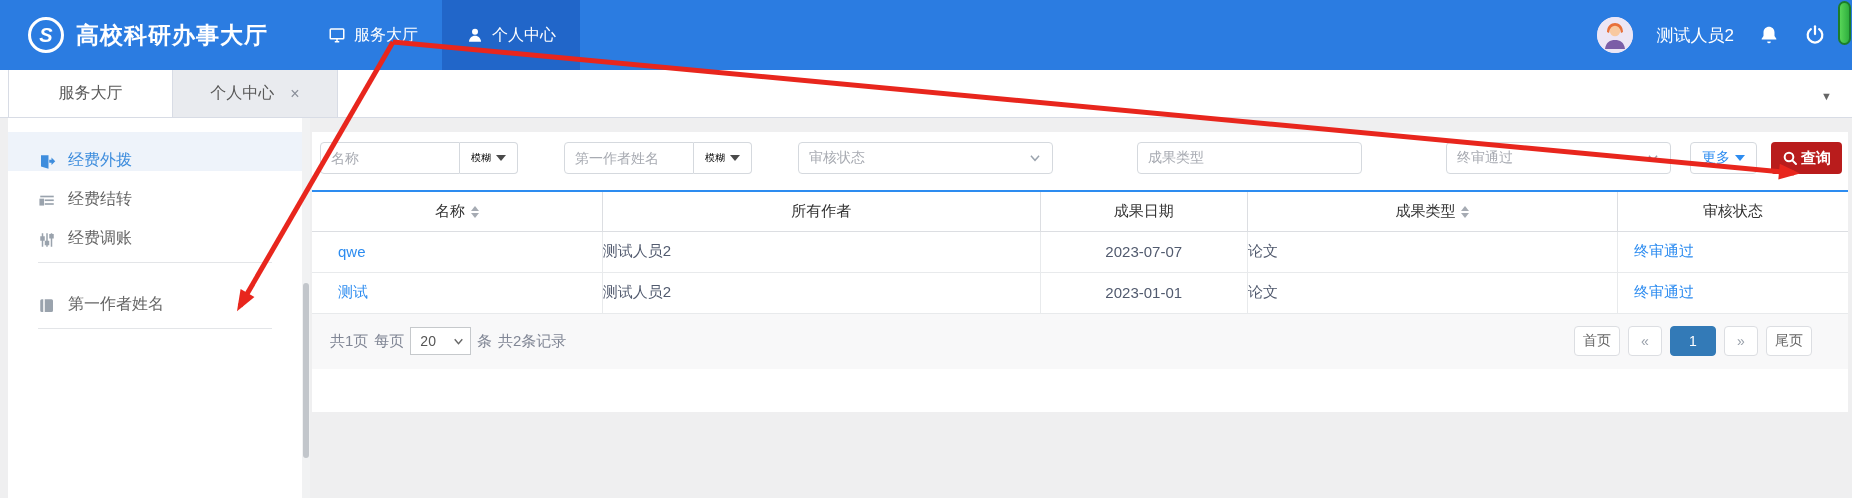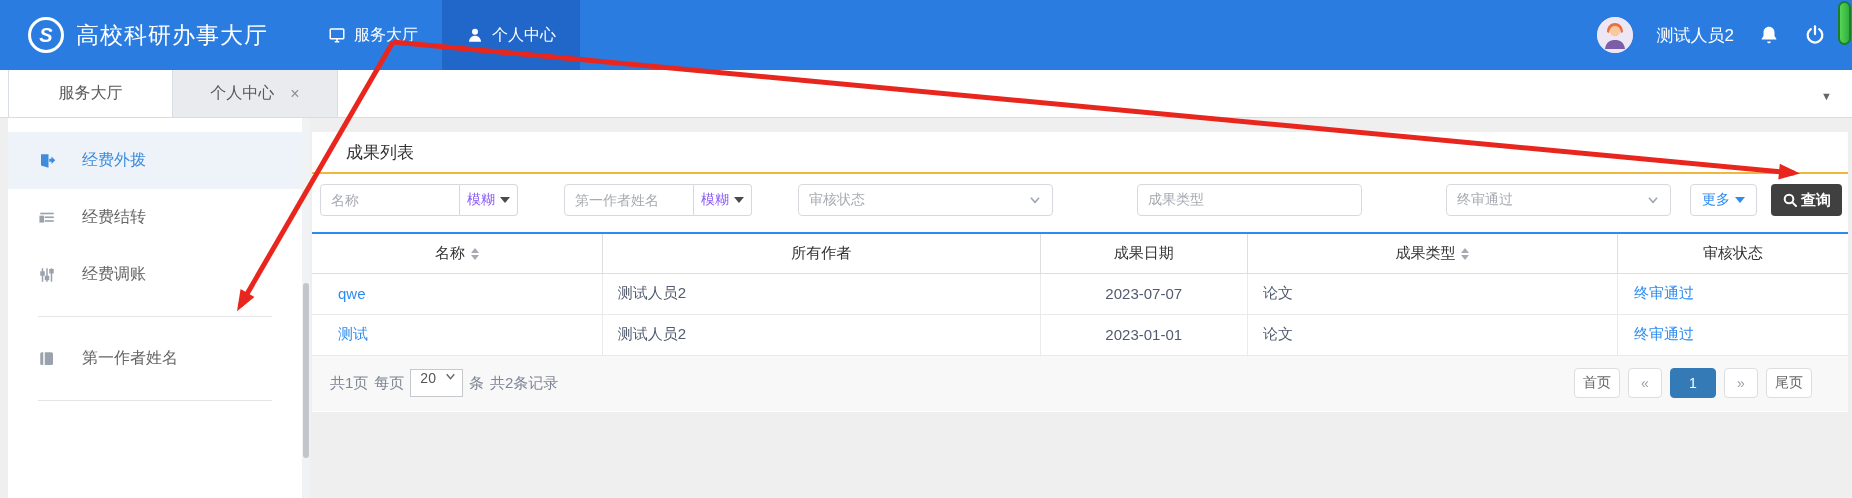--- a/index.html
+++ b/index.html
@@ -2,21 +2,21 @@
 <html><head>
 <meta charset="utf-8">
 <style>
   * { margin:0; padding:0; box-sizing:border-box; }
   body { font-family: "Liberation Sans", "DejaVu Sans", sans-serif; background:#fff; }
   .screen { position:relative; width:1852px; height:498px; overflow:hidden; background:#efeff0; }
 
   
   .navbar { position:absolute; left:0; top:0; width:1852px; height:70px; background:#2b7ce1; display:flex; align-items:center; color:#fff; }
   .logo { width:36px; height:36px; border:3px solid #fff; border-radius:50%; margin-left:28px; display:flex; align-items:center; justify-content:center; font-weight:bold; font-size:20px; font-style:italic; flex:0 0 auto; }
-  .nav-title { font-size:23px; font-weight:normal; margin-left:12px; letter-spacing:1px; }
+  .nav-title { font-size:23px; font-weight:bold; margin-left:12px; letter-spacing:1px; }
   .nav-items { display:flex; height:70px; margin-left:36px; }
   .nav-item { display:flex; align-items:center; gap:8px; padding:0 24px; font-size:16px; cursor:pointer; }
   .nav-item.active { background:#2166c9; }
   .nav-item svg { width:18px; height:18px; }
   .nav-right { margin-left:auto; display:flex; align-items:center; gap:24px; margin-right:26px; }
   .avatar { width:36px; height:36px; border-radius:50%; background:#ece6f5; overflow:hidden; flex:0 0 auto; }
   .nav-user { font-size:17px; }
   .nav-ico { width:22px; height:22px; }
 
   
@@ -28,68 +28,68 @@
   .tab:first-child { border-left:1px solid #d8dce5; }
   .tab.current { background:#e9ebef; }
   .tab-close { margin-left:16px; font-size:16px; color:#8a8f99; line-height:1; }
   .strip-caret { position:absolute; right:20px; top:20px; font-size:11px; color:#666; cursor:pointer; }
 
   
   .content { position:absolute; left:0; top:118px; width:1852px; height:380px; background:#efeff0; }
 
   
   .sidebar { position:absolute; left:8px; top:0; width:294px; height:380px; background:#fff; padding-top:14px; }
-  .side-item { height:57px; display:flex; align-items:center; gap:26px; padding-left:30px; font-size:16px; color:#666; cursor:pointer; }
+  .side-item { height:39px; display:flex; align-items:flex-end; gap:12px; padding-left:30px; font-size:16px; color:#666; cursor:pointer; }
   .side-item svg { width:18px; height:18px; color:#9aa3ad; flex:0 0 auto; }
   .side-item.hl { background:#eef3fa; color:#3e8ddd; }
   .side-item.hl svg { color:#3e8ddd; }
   .side-divider { height:1px; background:#e3e5e8; margin:13px 30px; }
   .side-scroll-track { position:absolute; left:302px; top:0; width:8px; height:380px; background:#f1f2f3; }
   .side-scroll-thumb { position:absolute; left:303px; top:165px; width:6px; height:175px; background:#c2c6cb; border-radius:3px; cursor:pointer; }
 
   
   .card { position:absolute; left:312px; top:14px; width:1536px; height:280px; background:#fff; }
   .card-title { height:42px; display:flex; align-items:center; padding-left:34px; font-size:17px; color:#333; border-bottom:2px solid #efb73e; }
 
   
   .filters { display:flex; align-items:center; padding:10px 6px 0 8px; }
   .f-group { display:flex; }
   .f-input { width:140px; height:32px; border:1px solid #d5d9de; border-radius:4px 0 0 4px; padding:0 10px; font-size:14px; color:#333; outline:none; font-family:inherit; }
   .f-input::placeholder { color:#a8abb2; }
-  .fuzzy-btn { width:58px; height:32px; border:1px solid #d5d9de; border-left:none; border-radius:0 4px 4px 0; background:#fff; display:flex; align-items:center; justify-content:center; gap:5px; font-size:14px; color:#8b5cf6; cursor:pointer; }
+  .fuzzy-btn { width:58px; height:32px; border:1px solid #d5d9de; border-left:none; border-radius:0 4px 4px 0; background:#fff; display:flex; align-items:center; justify-content:center; gap:5px; font-size:10px; color:#000000; cursor:pointer; }
   .caret-dn { width:0; height:0; border-left:5px solid transparent; border-right:5px solid transparent; border-top:6px solid #4a4a4a; }
   .f-select { position:relative; height:32px; border:1px solid #d5d9de; border-radius:4px; background:#fff; display:flex; align-items:center; padding:0 10px; font-size:14px; color:#a8abb2; cursor:pointer; }
   .f-select svg { position:absolute; right:10px; width:14px; height:14px; color:#9aa3ad; }
   .w255{ width:255px; } .w225{ width:225px; }
   .ml46{ margin-left:46px; } .ml84{ margin-left:84px; }
   .f-spacer { flex:1; }
   .more-btn { height:32px; padding:0 11px; border:1px solid #d5d9de; border-radius:4px; background:#fff; color:#2d8cf0; font-size:14px; display:flex; align-items:center; gap:5px; cursor:pointer; }
   .more-btn .caret-dn { border-top-color:#2d8cf0; }
-  .search-btn { height:32px; margin-left:14px; padding:0 11px; border:none; border-radius:4px; background:#404040; color:#fff; font-size:15px; font-weight:bold; display:flex; align-items:center; gap:3px; cursor:pointer; }
+  .search-btn { height:32px; margin-left:14px; padding:0 11px; border:none; border-radius:4px; background:#b91c1c; color:#fff; font-size:15px; font-weight:bold; display:flex; align-items:center; gap:3px; cursor:pointer; }
   .search-btn svg { width:16px; height:16px; }
 
   
   .rtable { width:100%; border-collapse:collapse; margin-top:16px; border-top:2px solid #2d8cf0; table-layout:fixed; }
   .rtable th { height:40px; font-size:15px; font-weight:normal; color:#333; text-align:center; border-bottom:1px solid #dcdee2; border-right:1px solid #dcdee2; background:#fff; }
   .rtable th:last-child { border-right:none; }
-  .rtable td { height:41px; font-size:15px; color:#515a6e; border-bottom:1px solid #e8eaec; border-right:1px solid #e8eaec; padding:0 15px; }
+  .rtable td { height:41px; font-size:15px; color:#515a6e; border-bottom:1px solid #e8eaec; border-right:1px solid #e8eaec; padding:0 0; }
   .rtable td:last-child { border-right:none; }
   .td-name { padding-left:26px !important; }
   .td-status { padding-left:16px !important; }
   .td-date { text-align:center; }
   .link { color:#2d8cf0; cursor:pointer; }
   .sort { display:inline-flex; flex-direction:column; gap:2px; margin-left:6px; vertical-align:middle; }
   .sort i { width:0; height:0; border-left:4px solid transparent; border-right:4px solid transparent; display:block; }
   .sort .up { border-bottom:5px solid #a6abb3; }
   .sort .dn { border-top:5px solid #a6abb3; }
 
   
   .pgbar { height:55px; background:#f8f8f9; display:flex; align-items:center; padding:0 36px 0 18px; }
   .pg-left { display:flex; align-items:center; gap:6px; color:#808695; font-size:15px; }
-  .size-box { height:28px; border:1px solid #c6c9cc; background:#fff; display:flex; padding:0 5px 0 9px; gap:8px; color:#555; font-size:14px; cursor:pointer; }
+  .size-box { height:28px; border:1px solid #c6c9cc; background:#fff; display:flex; align-items:center; padding:0 5px 0 9px; gap:16px; color:#555; font-size:14px; cursor:pointer; }
   .size-box svg { width:13px; height:13px; color:#666; }
   .pg-right { margin-left:auto; display:flex; gap:8px;padding-left:40px; }
   .pg-btn { min-width:46px; height:30px; padding:0 8px; display:flex; align-items:center; justify-content:center; border:1px solid #dcdee2; border-radius:4px; background:#fff; color:#666; font-size:14px; cursor:pointer; }
   .pg-btn.navb { min-width:34px; color:#99a0aa; }
   .pg-btn.activep { background:#337ab7; border-color:#337ab7; color:#fff; }
 
   
   .arrows { position:absolute; left:0; top:0; z-index:50; pointer-events:none; }
 </style>
 </head>
@@ -189,21 +189,20 @@
             <path d="M5 3h13a2 2 0 0 1 2 2v13a2 2 0 0 1-2 2H5a2 2 0 0 1-2-2V5a2 2 0 0 1 2-2zm2 0v17h2V3z"></path>
           </svg>
         <span>第一作者姓名</span>
       </div>
       <div class="side-divider"></div>
     </aside>
     <div class="side-scroll-track"></div>
     <div class="side-scroll-thumb"></div>
 
     <section class="card">
-      <div class="card-title">成果列表</div>
 
       <div class="filters">
         <div class="f-group">
           <input class="f-input" type="text" placeholder="名称" style="">
           <button class="fuzzy-btn">
             <span>模糊</span>
             <i class="caret-dn"></i>
           </button>
         </div>
         <div class="f-group ml46">

